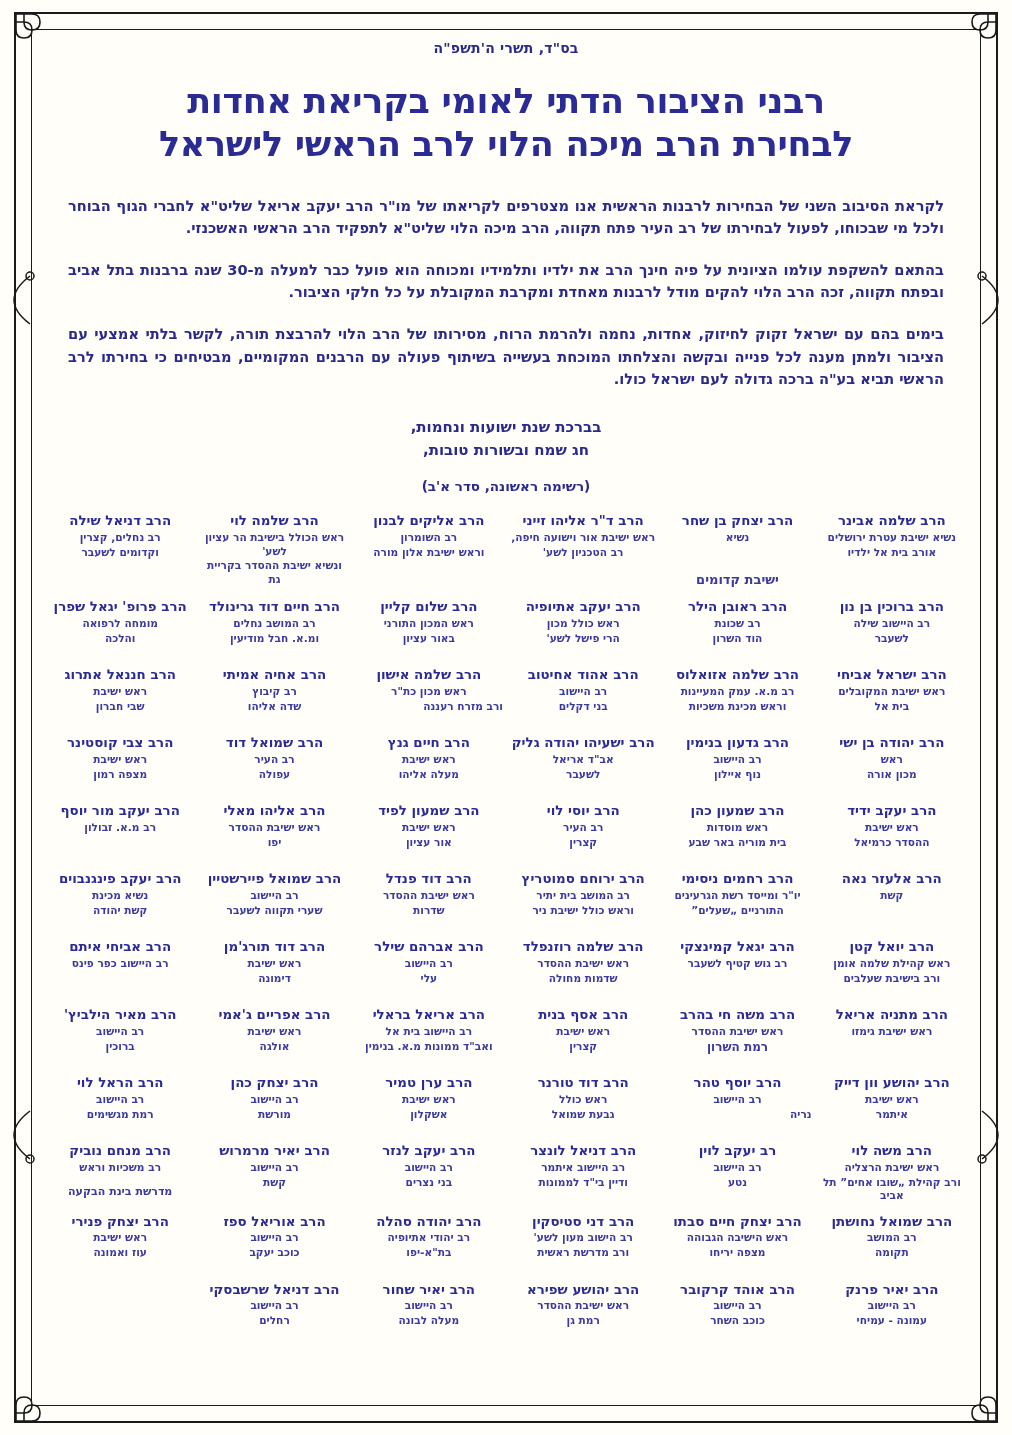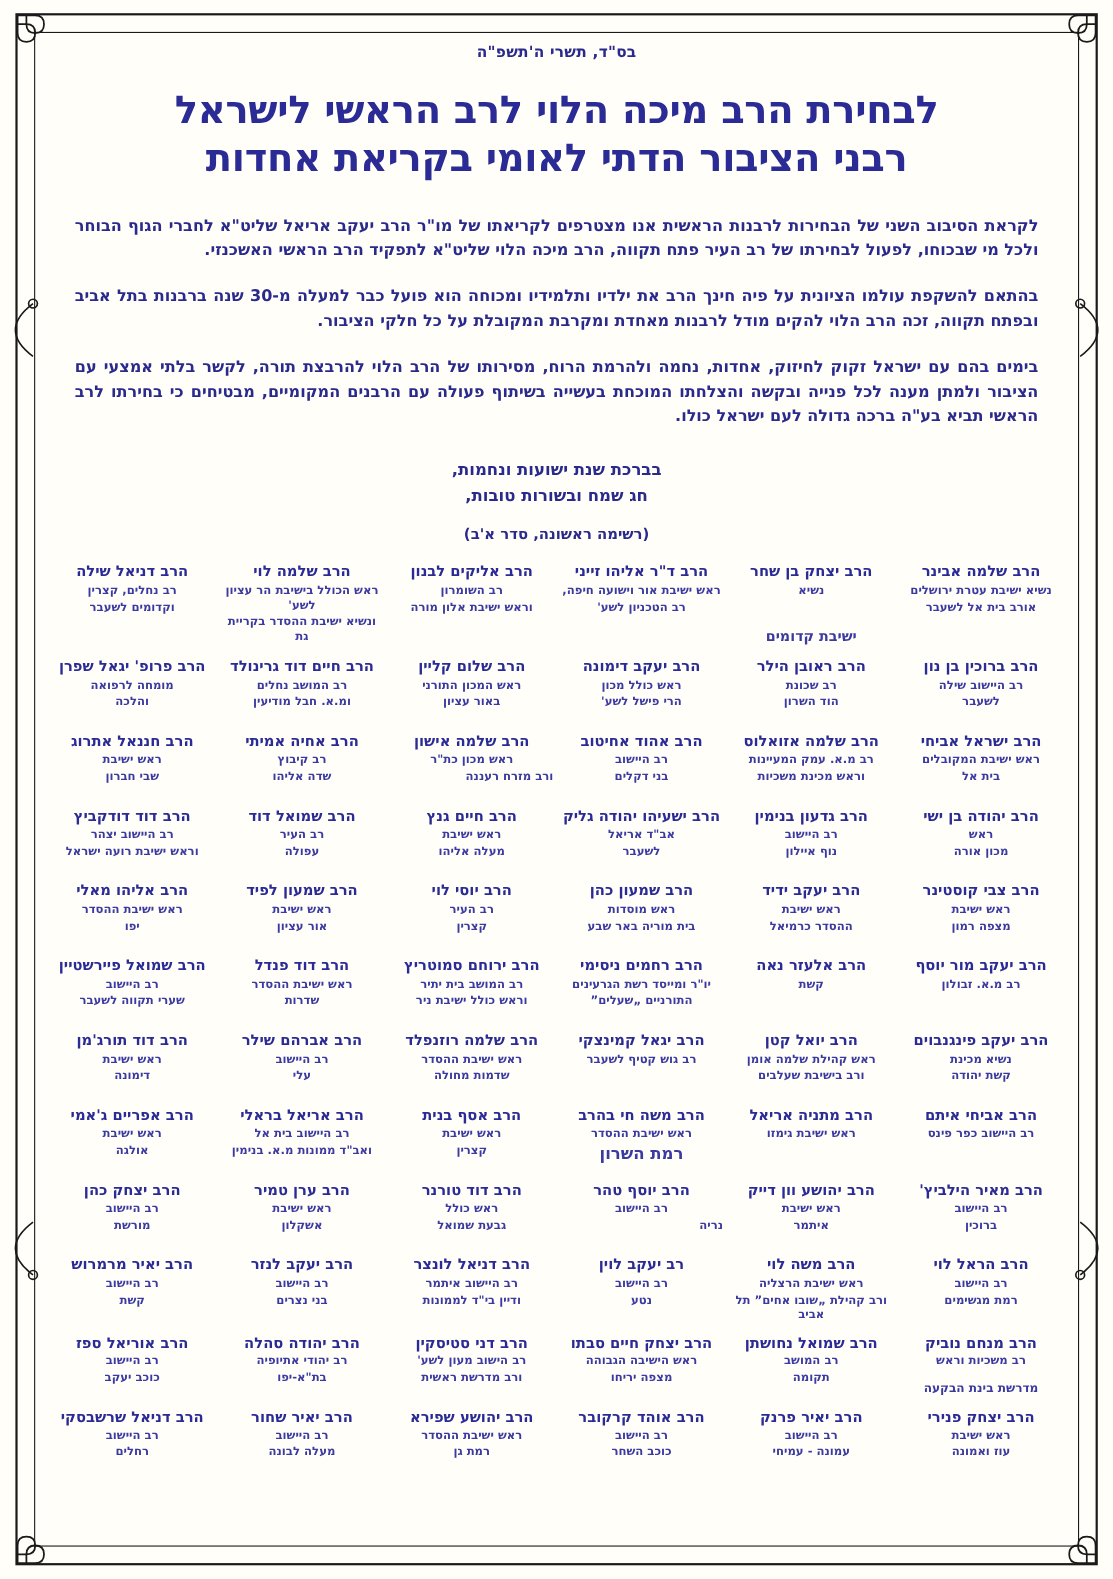--- a/index.html
+++ b/index.html
@@ -203,40 +203,40 @@
         <path d="M20 6 Q4 18 4 30 Q4 42 20 54" fill="none" stroke="#1a1a1a" stroke-width="1.5"></path>
         <circle cx="20" cy="6" r="4" fill="none" stroke="#1a1a1a" stroke-width="1.5"></circle>
       </svg>
   </div>
 
   <div class="content">
 
     <div class="bsd">בס"ד, תשרי ה'תשפ"ה</div>
 
     <h1 class="headline">
+      <span class="line">רבני הציבור הדתי לאומי בקריאת אחדות</span>
       <span class="line">לבחירת הרב מיכה הלוי לרב הראשי לישראל</span>
-      <span class="line">רבני הציבור הדתי לאומי בקריאת אחדות</span>
     </h1>
 
     <p class="para p1">לקראת הסיבוב השני של הבחירות לרבנות הראשית אנו מצטרפים לקריאתו של מו"ר הרב יעקב אריאל שליט"א לחברי הגוף הבוחר ולכל מי שבכוחו, לפעול לבחירתו של רב העיר פתח תקווה, הרב מיכה הלוי שליט"א לתפקיד הרב הראשי האשכנזי.</p>
     <p class="para">בהתאם להשקפת עולמו הציונית על פיה חינך הרב את ילדיו ותלמידיו ומכוחה הוא פועל כבר למעלה מ-30 שנה ברבנות בתל אביב ובפתח תקווה, זכה הרב הלוי להקים מודל לרבנות מאחדת ומקרבת המקובלת על כל חלקי הציבור.</p>
     <p class="para">בימים בהם עם ישראל זקוק לחיזוק, אחדות, נחמה ולהרמת הרוח, מסירותו של הרב הלוי להרבצת תורה, לקשר בלתי אמצעי עם הציבור ולמתן מענה לכל פנייה ובקשה והצלחתו המוכחת בעשייה בשיתוף פעולה עם הרבנים המקומיים, מבטיחים כי בחירתו לרב הראשי תביא בע"ה ברכה גדולה לעם ישראל כולו.</p>
 
     <div class="closing">
       <span class="l">בברכת שנת ישועות ונחמות,</span>
       <span class="l">חג שמח ובשורות טובות,</span>
     </div>
 
     <div class="listnote">(רשימה ראשונה, סדר א'‏ב)</div>
 
     <div class="grid" id="signatory-grid">
         <div class="cell">
           <span class="rname">הרב שלמה אבינר</span>
           <span class="rtitle" style="font-size: 10.6px;">נשיא ישיבת עטרת ירושלים</span>
-          <span class="rtitle" style="font-size: 10.6px;">אורב בית אל לשעבר</span>
+          <span class="rtitle" style="font-size: 10.6px;">אורב בית אל ילדיו</span>
         </div>
         <div class="cell">
           <span class="rname">הרב יצחק בן שחר</span>
           <span class="rtitle" style="font-size: 10.6px;">נשיא</span>
           <span class="rtitle" style="font-size: 13px; margin-top: 27px;">ישיבת קדומים</span>
         </div>
         <div class="cell">
           <span class="rname">הרב ד"ר אליהו זייני</span>
           <span class="rtitle" style="font-size: 10.6px;">ראש ישיבת אור וישועה חיפה,</span>
           <span class="rtitle" style="font-size: 10.6px;">רב הטכניון לשע'</span>
@@ -260,21 +260,21 @@
           <span class="rname">הרב ברוכין בן נון</span>
           <span class="rtitle" style="font-size: 10.6px;">רב היישוב שילה</span>
           <span class="rtitle" style="font-size: 10.6px;">לשעבר</span>
         </div>
         <div class="cell">
           <span class="rname">הרב ראובן הילר</span>
           <span class="rtitle" style="font-size: 10.6px;">רב שכונת</span>
           <span class="rtitle" style="font-size: 10.6px;">הוד השרון</span>
         </div>
         <div class="cell">
-          <span class="rname">הרב יעקב דימונה</span>
+          <span class="rname">הרב יעקב אתיופיה</span>
           <span class="rtitle" style="font-size: 10.6px;">ראש כולל מכון</span>
           <span class="rtitle" style="font-size: 10.6px;">הרי פישל לשע'</span>
         </div>
         <div class="cell">
           <span class="rname">הרב שלום קליין</span>
           <span class="rtitle" style="font-size: 10.6px;">ראש המכון התורני</span>
           <span class="rtitle" style="font-size: 10.6px;">באור עציון</span>
         </div>
         <div class="cell">
           <span class="rname">הרב חיים דוד גרינולד</span>
@@ -335,25 +335,20 @@
           <span class="rname">הרב חיים גנץ</span>
           <span class="rtitle" style="font-size: 10.6px;">ראש ישיבת</span>
           <span class="rtitle" style="font-size: 10.6px;">מעלה אליהו</span>
         </div>
         <div class="cell">
           <span class="rname">הרב שמואל דוד</span>
           <span class="rtitle" style="font-size: 10.6px;">רב העיר</span>
           <span class="rtitle" style="font-size: 10.6px;">עפולה</span>
         </div>
         <div class="cell">
-          <span class="rname">הרב דוד דודקביץ</span>
-          <span class="rtitle" style="font-size: 10.6px;">רב היישוב יצהר</span>
-          <span class="rtitle" style="font-size: 10.6px;">וראש ישיבת רועה ישראל</span>
-        </div>
-        <div class="cell">
           <span class="rname">הרב צבי קוסטינר</span>
           <span class="rtitle" style="font-size: 10.6px;">ראש ישיבת</span>
           <span class="rtitle" style="font-size: 10.6px;">מצפה רמון</span>
         </div>
         <div class="cell">
           <span class="rname">הרב יעקב ידיד</span>
           <span class="rtitle" style="font-size: 10.6px;">ראש ישיבת</span>
           <span class="rtitle" style="font-size: 10.6px;">ההסדר כרמיאל</span>
         </div>
         <div class="cell">
@@ -437,21 +432,21 @@
           <span class="rname">הרב אביחי איתם</span>
           <span class="rtitle" style="font-size: 10.6px;">רב היישוב כפר פינס</span>
         </div>
         <div class="cell">
           <span class="rname">הרב מתניה אריאל</span>
           <span class="rtitle" style="font-size: 10.6px;">ראש ישיבת גימזו</span>
         </div>
         <div class="cell">
           <span class="rname">הרב משה חי בהרב</span>
           <span class="rtitle" style="font-size: 10.6px;">ראש ישיבת ההסדר</span>
-          <span class="rtitle" style="font-size: 15px;">רמת השרון</span>
+          <span class="rtitle" style="font-size: 12px;">רמת השרון</span>
         </div>
         <div class="cell">
           <span class="rname">הרב אסף בנית</span>
           <span class="rtitle" style="font-size: 10.6px;">ראש ישיבת</span>
           <span class="rtitle" style="font-size: 10.6px;">קצרין</span>
         </div>
         <div class="cell">
           <span class="rname">הרב אריאל בראלי</span>
           <span class="rtitle" style="font-size: 10.6px;">רב היישוב בית אל</span>
           <span class="rtitle" style="font-size: 10.6px;">ואב"ד ממונות מ.א. בנימין</span>

